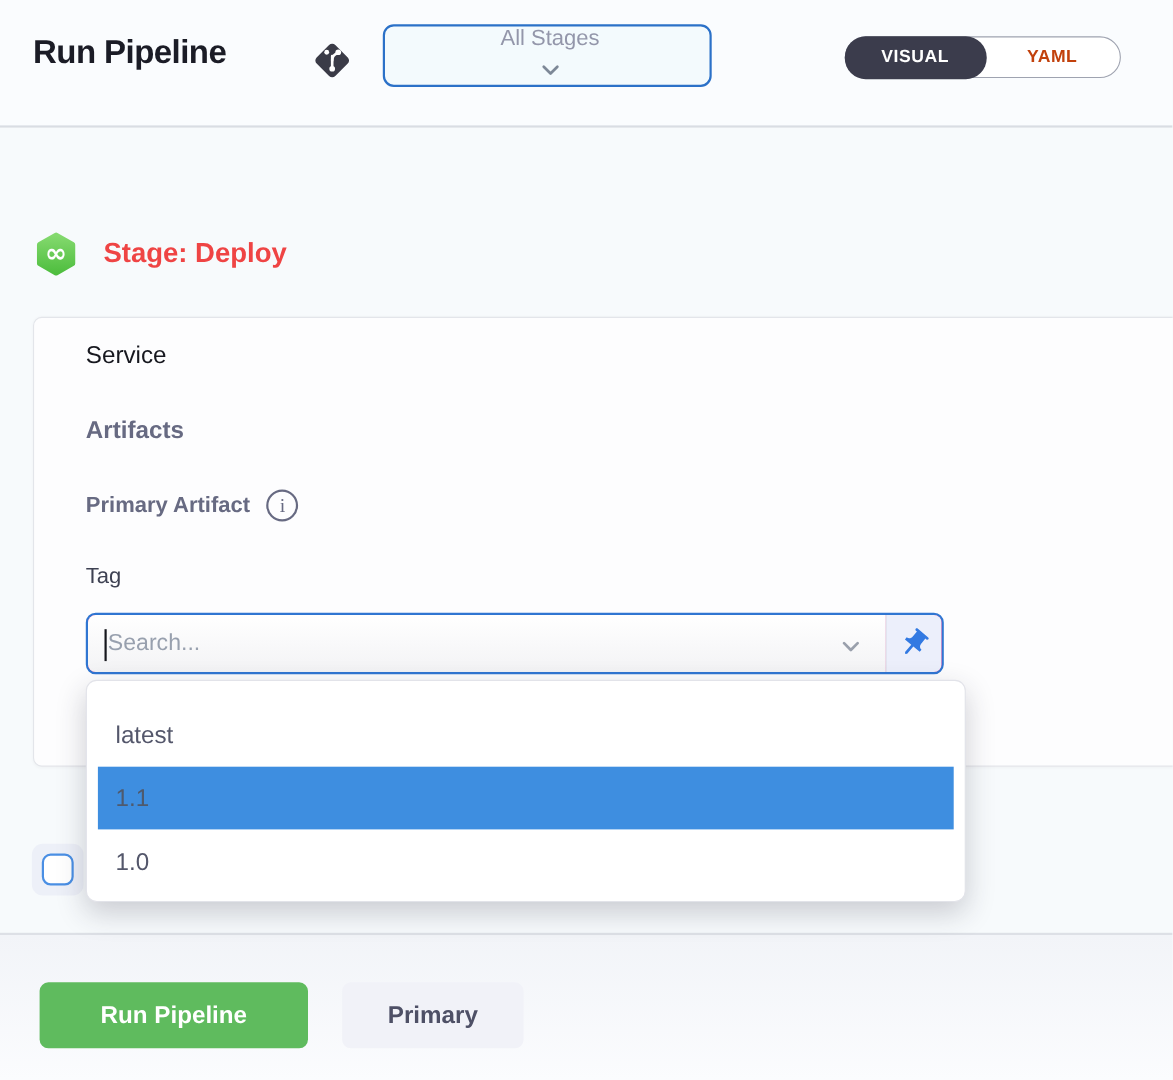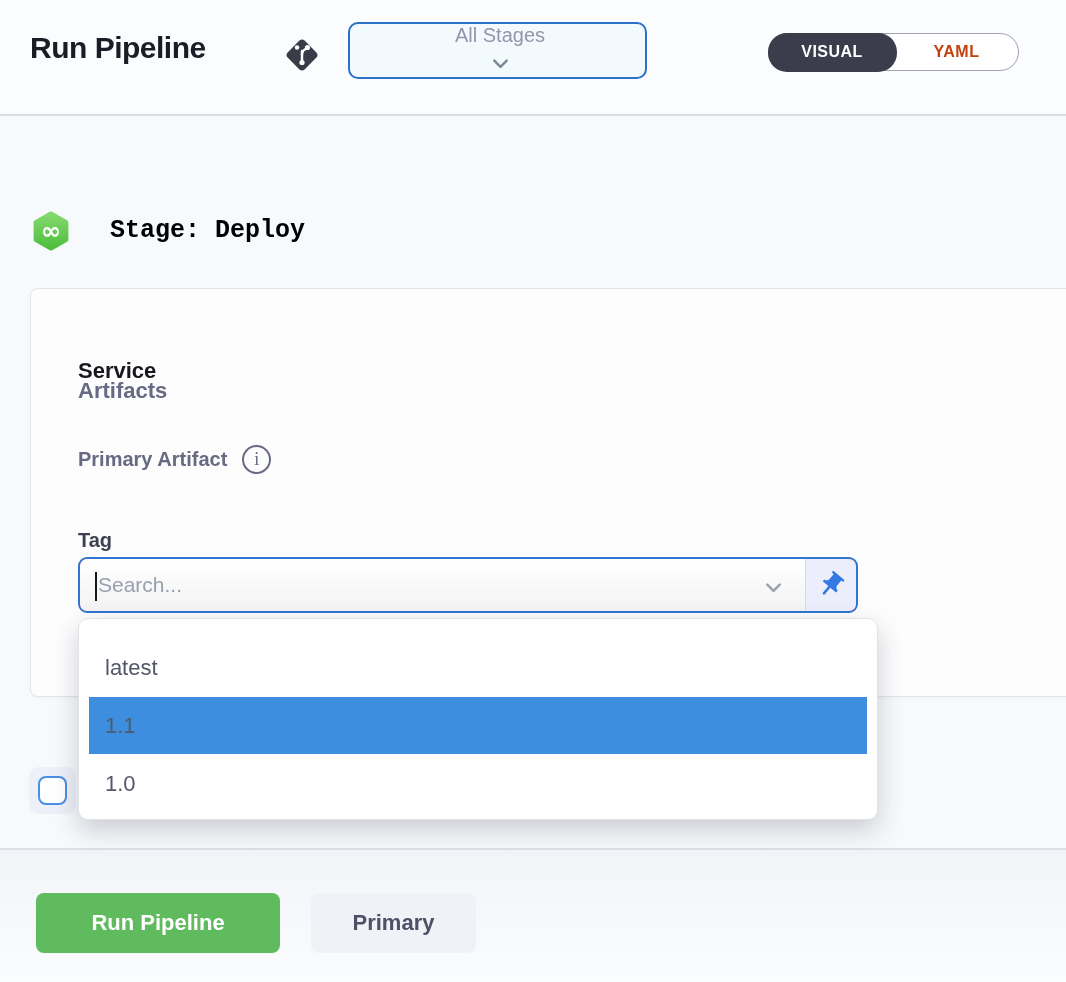--- a/index.html
+++ b/index.html
@@ -40,38 +40,38 @@
     color: #c2410c;
   }
   .mode-toggle .seg.active {
     background: #3b3c4c; color: #ffffff; border-radius: 19px;
     margin: -1.5px; flex: 1.05;
   }
 
   
   .stage-row { position: absolute; left: 30px; top: 209px; display: flex; align-items: center; }
   .hex-icon { width: 42px; height: 43px; }
-  .stage-label { margin-left: 38px; font-size: 25px; font-weight: 600; color: #000000; font-family: Liberation Mono, monospace; }
+  .stage-label { margin-left: 22px; font-size: 25px; font-weight: 600; color: #ef4444; }
 
   
   .card {
     position: absolute; left: 30px; top: 288px; width: 1060px; height: 409px;
     background: #fdfdfe; border: 1px solid #e3e5ea; border-radius: 8px;
     box-shadow: 0 1px 3px rgba(40,41,61,0.04);
   }
-  .service-title { position: absolute; left: 78px; top: 310px; font-size: 22px; font-weight: 700; color: #17181f; margin-top: 48px; }
+  .service-title { position: absolute; left: 78px; top: 310px; font-size: 22px; font-weight: 400; color: #17181f; }
   .artifacts-title { position: absolute; left: 78px; top: 378px; font-size: 22px; font-weight: 700; color: #676a82; }
   .primary-artifact-row { position: absolute; left: 78px; top: 445px; display: flex; align-items: center; }
   .primary-artifact-label { font-size: 20px; font-weight: 700; color: #676a82; }
   .info-icon {
     width: 29px; height: 29px; margin-left: 15px; border: 2px solid #676a82; border-radius: 50%;
     display: flex; align-items: center; justify-content: center;
     font-family: "Liberation Serif", serif; font-size: 18px; color: #676a82; cursor: pointer;
   }
-  .tag-label { position: absolute; left: 78px; top: 529px; font-size: 20px; font-weight: 700; color: #3e4152; }
+  .tag-label { position: absolute; left: 78px; top: 513px; font-size: 20px; font-weight: 400; color: #3e4152; }
 
   
   .tag-input-group {
     position: absolute; left: 78px; top: 557px; width: 780px; height: 56px;
     border: 2px solid #3076d2; border-radius: 9px; overflow: hidden;
     display: flex; background: #ec4899; z-index: 5;
   }
   .tag-input-area {
     flex: 1; position: relative; display: flex; align-items: center;
     background: linear-gradient(#ffffff, #f3f3f5);

